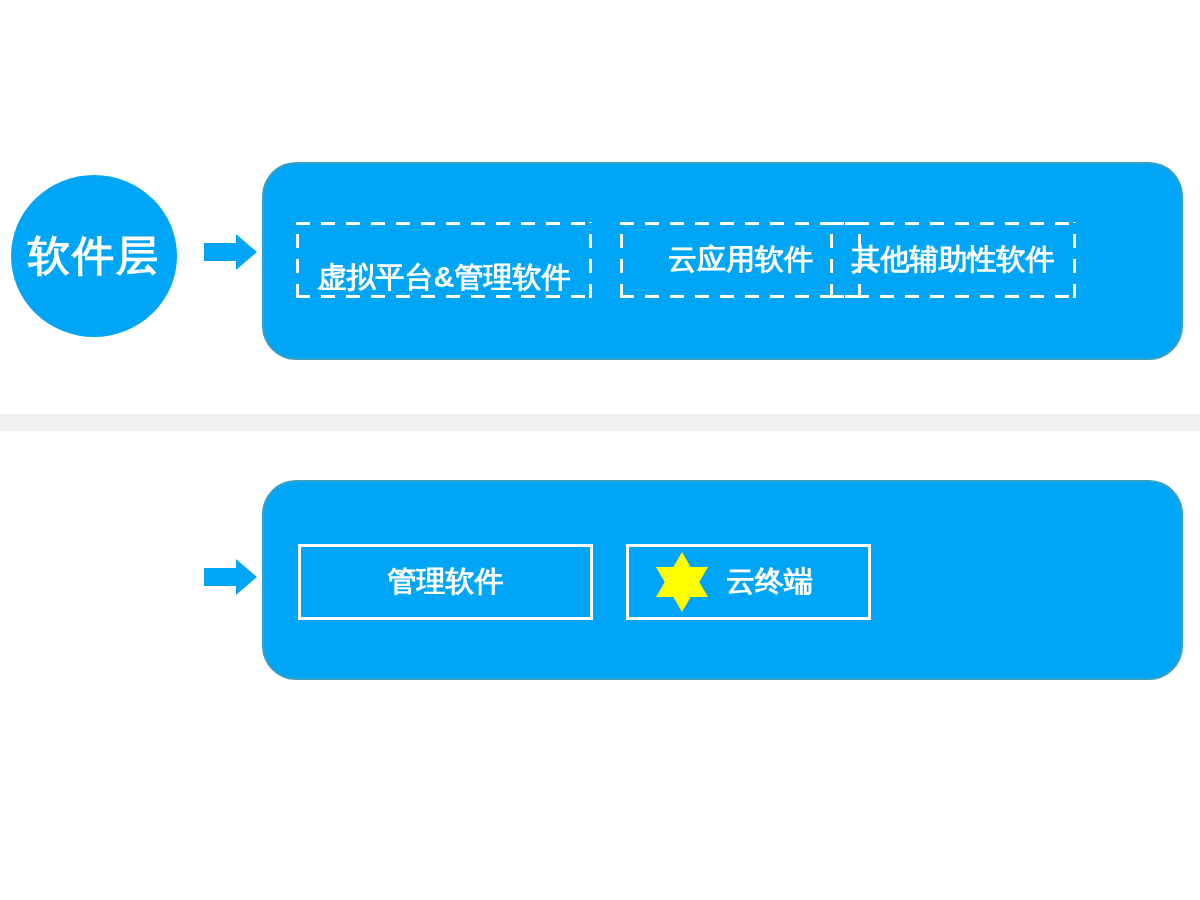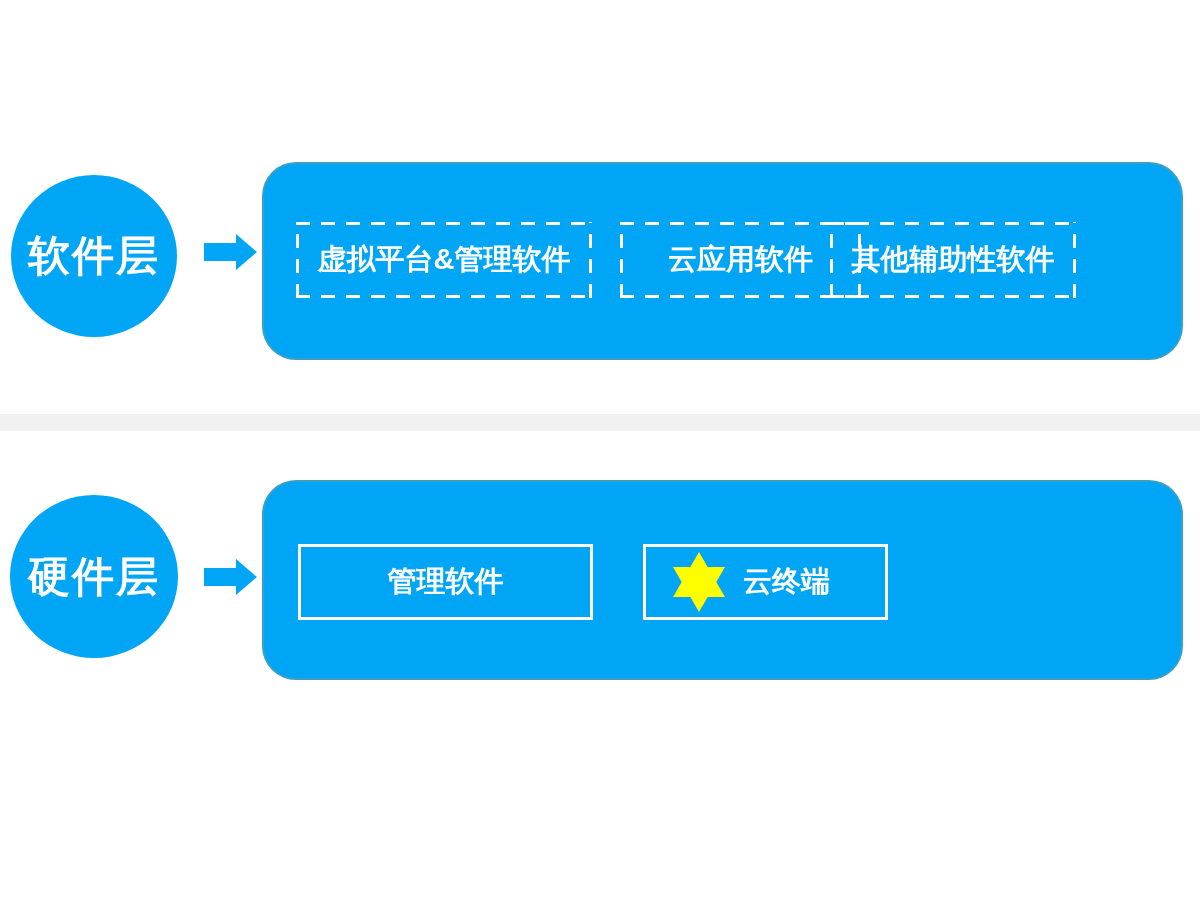--- a/index.html
+++ b/index.html
@@ -52,25 +52,25 @@
   .item.dashed{
     background-image:
       repeating-linear-gradient(90deg,var(--text-white) 0 14px,transparent 14px 25px),
       repeating-linear-gradient(90deg,var(--text-white) 0 14px,transparent 14px 25px),
       repeating-linear-gradient(0deg,var(--text-white) 0 14px,transparent 14px 25px),
       repeating-linear-gradient(0deg,var(--text-white) 0 14px,transparent 14px 25px);
     background-position:0 0,0 100%,0 0,100% 0;
     background-size:100% 3px,100% 3px,3px 100%,3px 100%;
     background-repeat:no-repeat;
   }
-  .item-sw-1{left:296px;top:222px;width:296px;height:76px;}
+  .item-sw-1{left:296px;top:222px;width:296px;height:76px;align-items:flex-end;}
   .item-sw-2{left:620px;top:222px;width:241px;height:76px;}
   .item-sw-3{left:830px;top:222px;width:246px;height:76px;}
   .item-hw-1{left:298px;top:544px;width:295px;height:76px;}
-  .item-hw-2{left:643px;top:544px;width:245px;height:76px;padding-right:28px;gap:18px;}
+  .item-hw-2{left:626px;top:544px;width:245px;height:76px;padding-right:28px;gap:18px;}
   .item-hw-3{left:883px;top:544px;width:245px;height:76px;}
 
   .star-icon{width:52px;height:60px;flex:0 0 auto;}
   .star-icon polygon{fill:var(--star-yellow);}
 
   
   .divider{position:absolute;left:0;top:414px;width:1200px;height:17px;background:var(--divider-gray);}
 </style>
 </head>
 <body>
@@ -93,23 +93,20 @@
   </div>
   <div class="item dashed item-sw-2">
     <span>云应用软件</span>
   </div>
   <div class="item dashed item-sw-3">
     <span>其他辅助性软件</span>
   </div>
 
   <div class="divider"></div>
 
-  <div class="layer-circle circle-hardware">
-    <span>硬件层</span>
-  </div>
 
   <div class="arrow arrow-hardware">
     <div class="arrow-body"></div>
     <div class="arrow-head"></div>
   </div>
 
   <div class="panel panel-hardware"></div>
 
   <div class="item solid item-hw-1">
     <span>管理软件</span>

